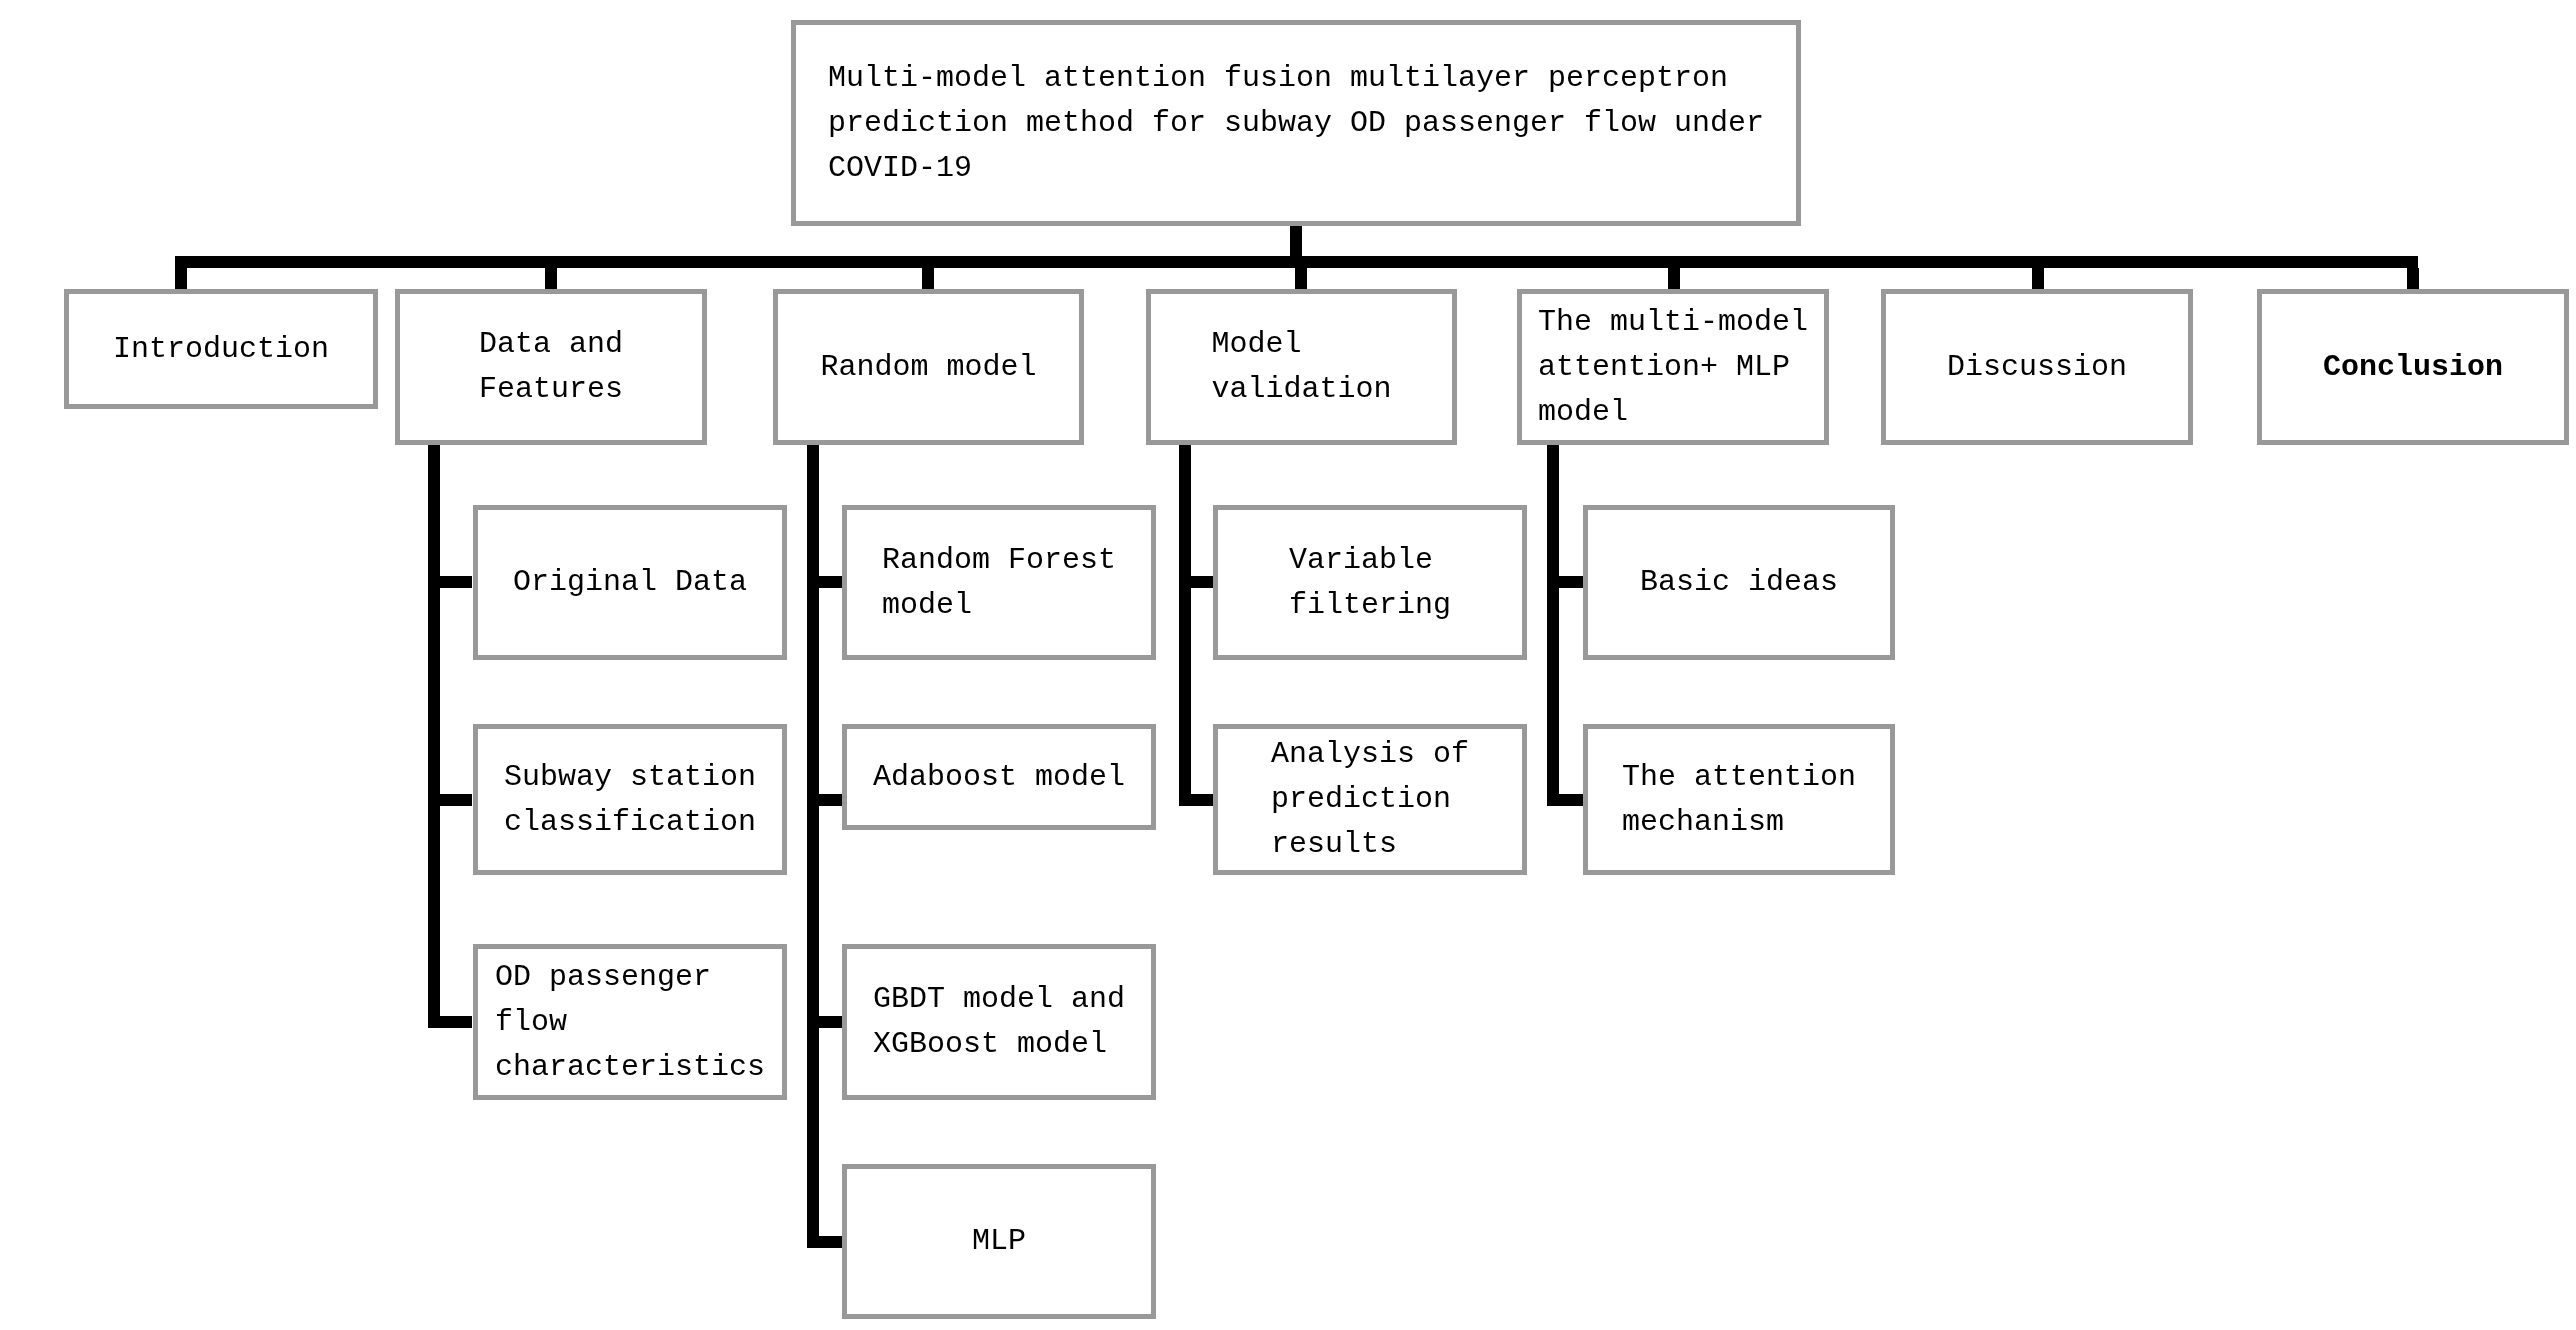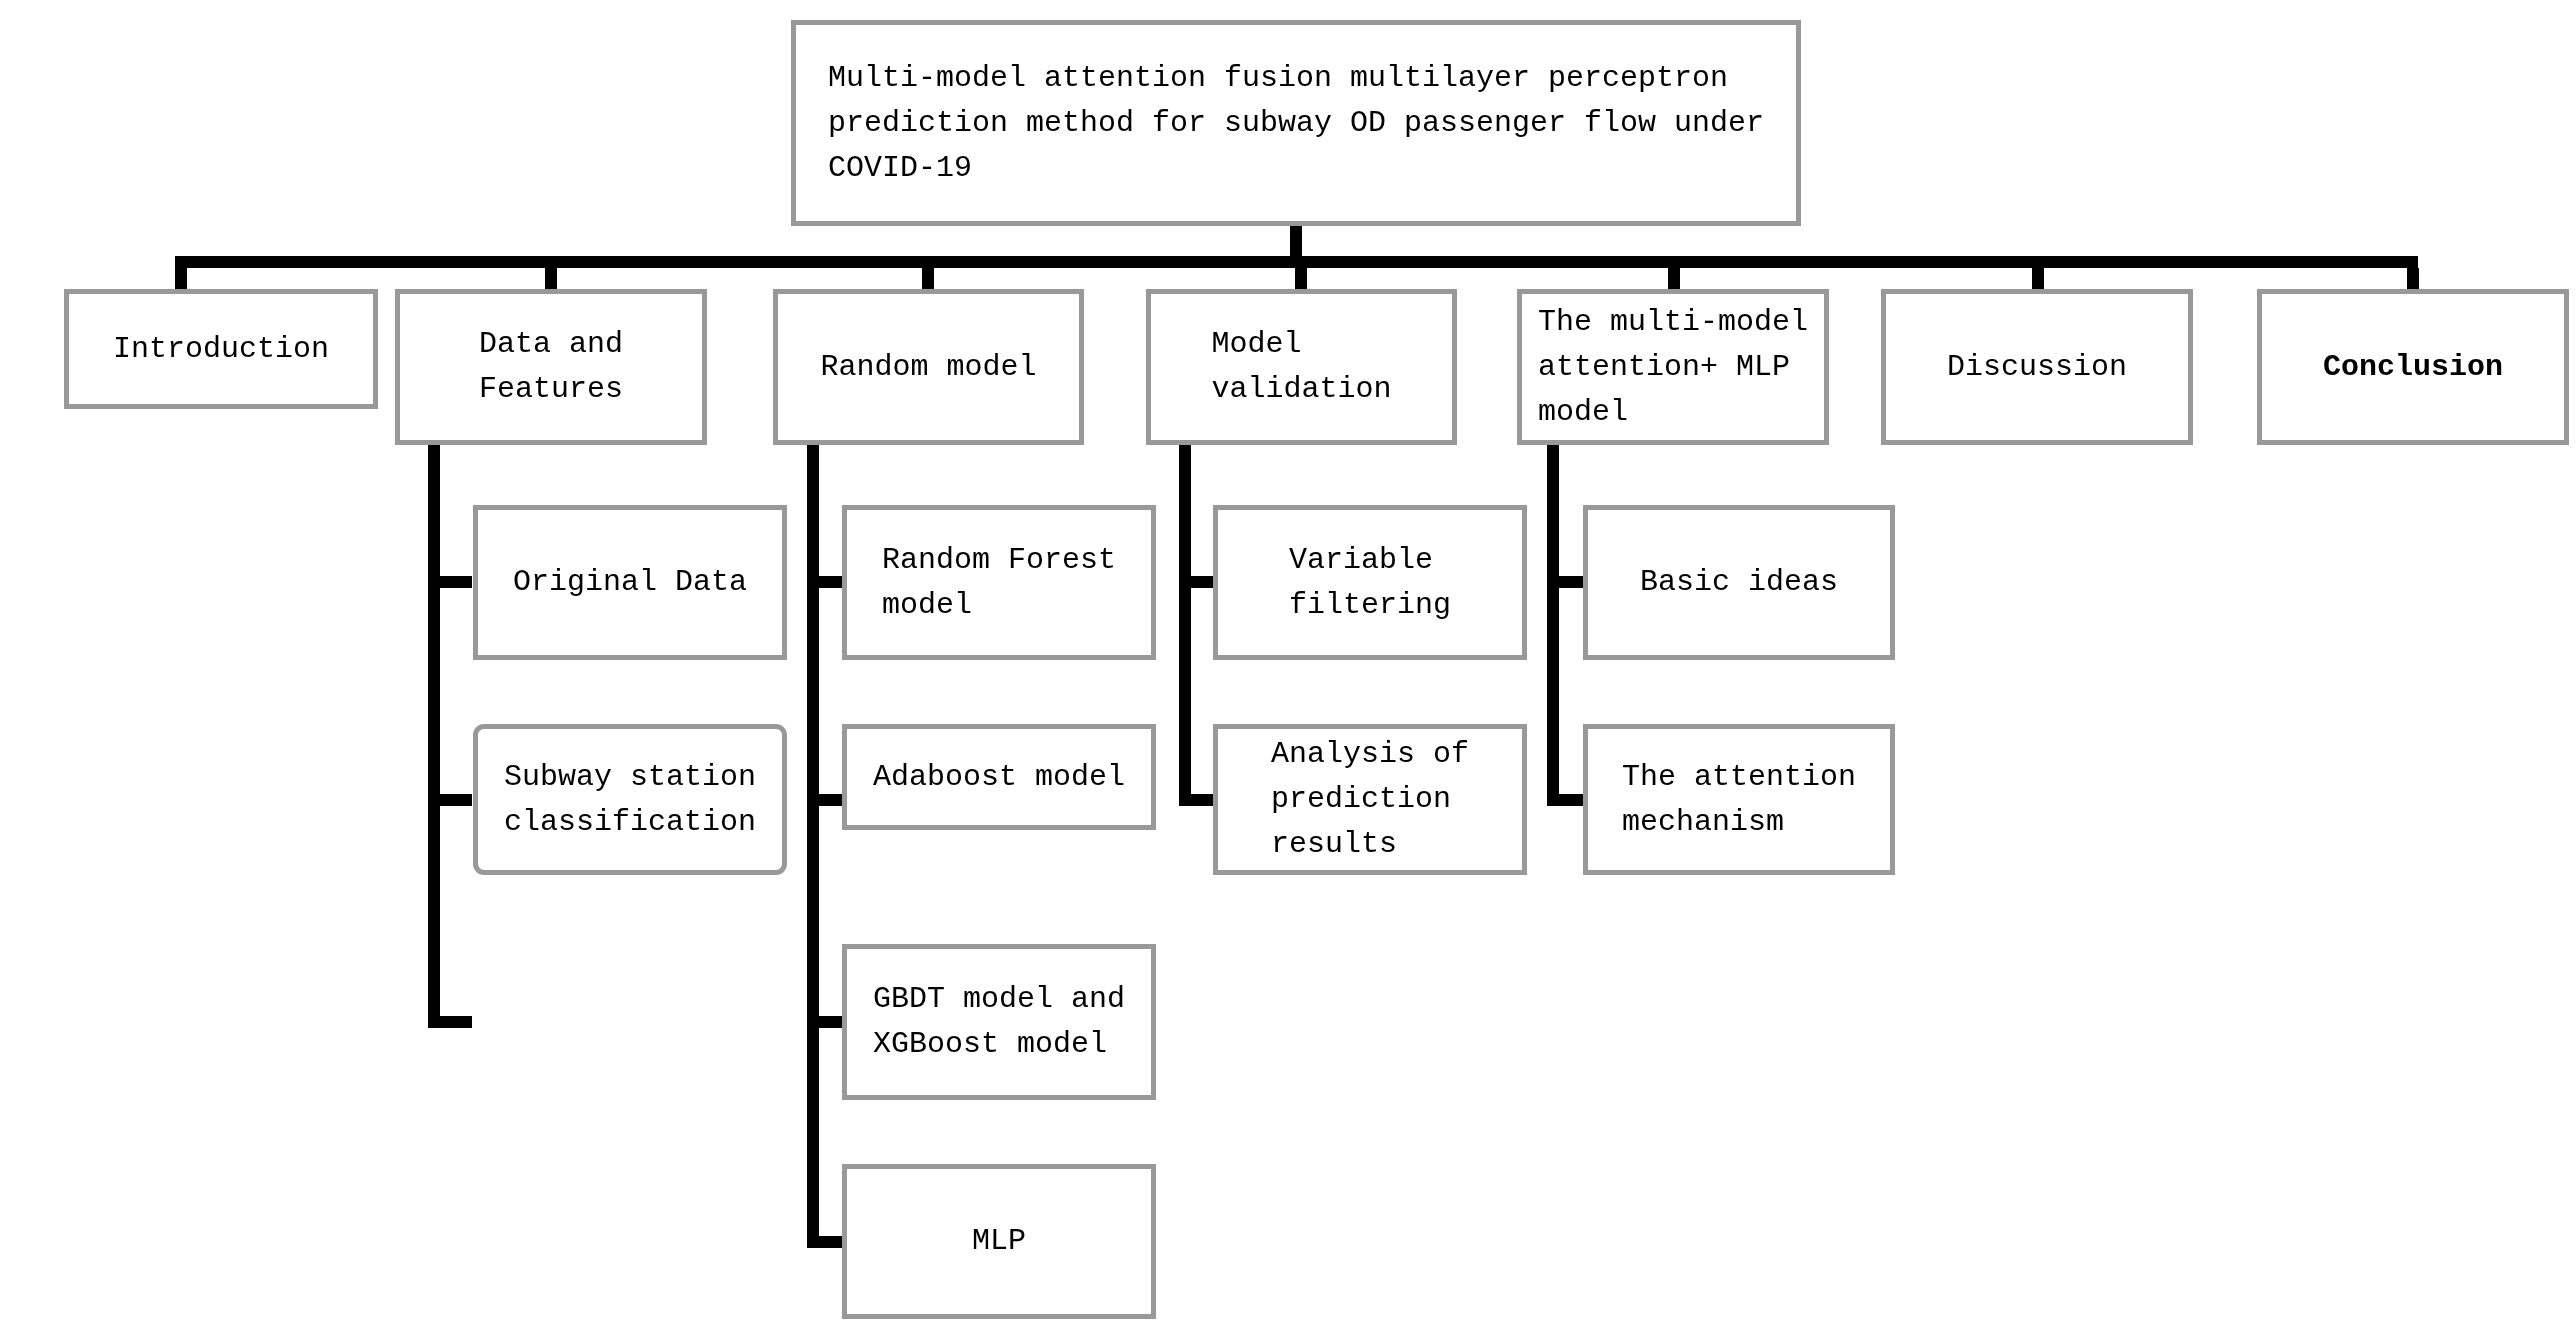--- a/index.html
+++ b/index.html
@@ -89,23 +89,26 @@
   <div class="node" style="left:1517px;top:289px;width:312px;height:156px;">The multi-model
 attention+ MLP
 model</div>
 
   <div class="node" style="left:1881px;top:289px;width:312px;height:156px;">Discussion</div>
 
   <div class="node" style="left:2257px;top:289px;width:312px;height:156px;font-weight:bold;">Conclusion</div>
 
   <div class="node" style="left:473px;top:505px;width:314px;height:155px;">Original Data</div>
 
-  <div class="node" style="left:473px;top:724px;width:314px;height:151px;border-radius:11px;">Subway station
+  <div class="node" style="left:473px;top:724px;width:314px;height:151px;">Subway station
 classification</div>
 
+  <div class="node" style="left:473px;top:944px;width:314px;height:156px;">OD passenger
+flow
+characteristics</div>
 
   <div class="node" style="left:842px;top:505px;width:314px;height:155px;">Random Forest
 model</div>
 
   <div class="node" style="left:842px;top:724px;width:314px;height:106px;">Adaboost model</div>
 
   <div class="node" style="left:842px;top:944px;width:314px;height:156px;">GBDT model and
 XGBoost model</div>
 
   <div class="node" style="left:842px;top:1164px;width:314px;height:155px;">MLP</div>

